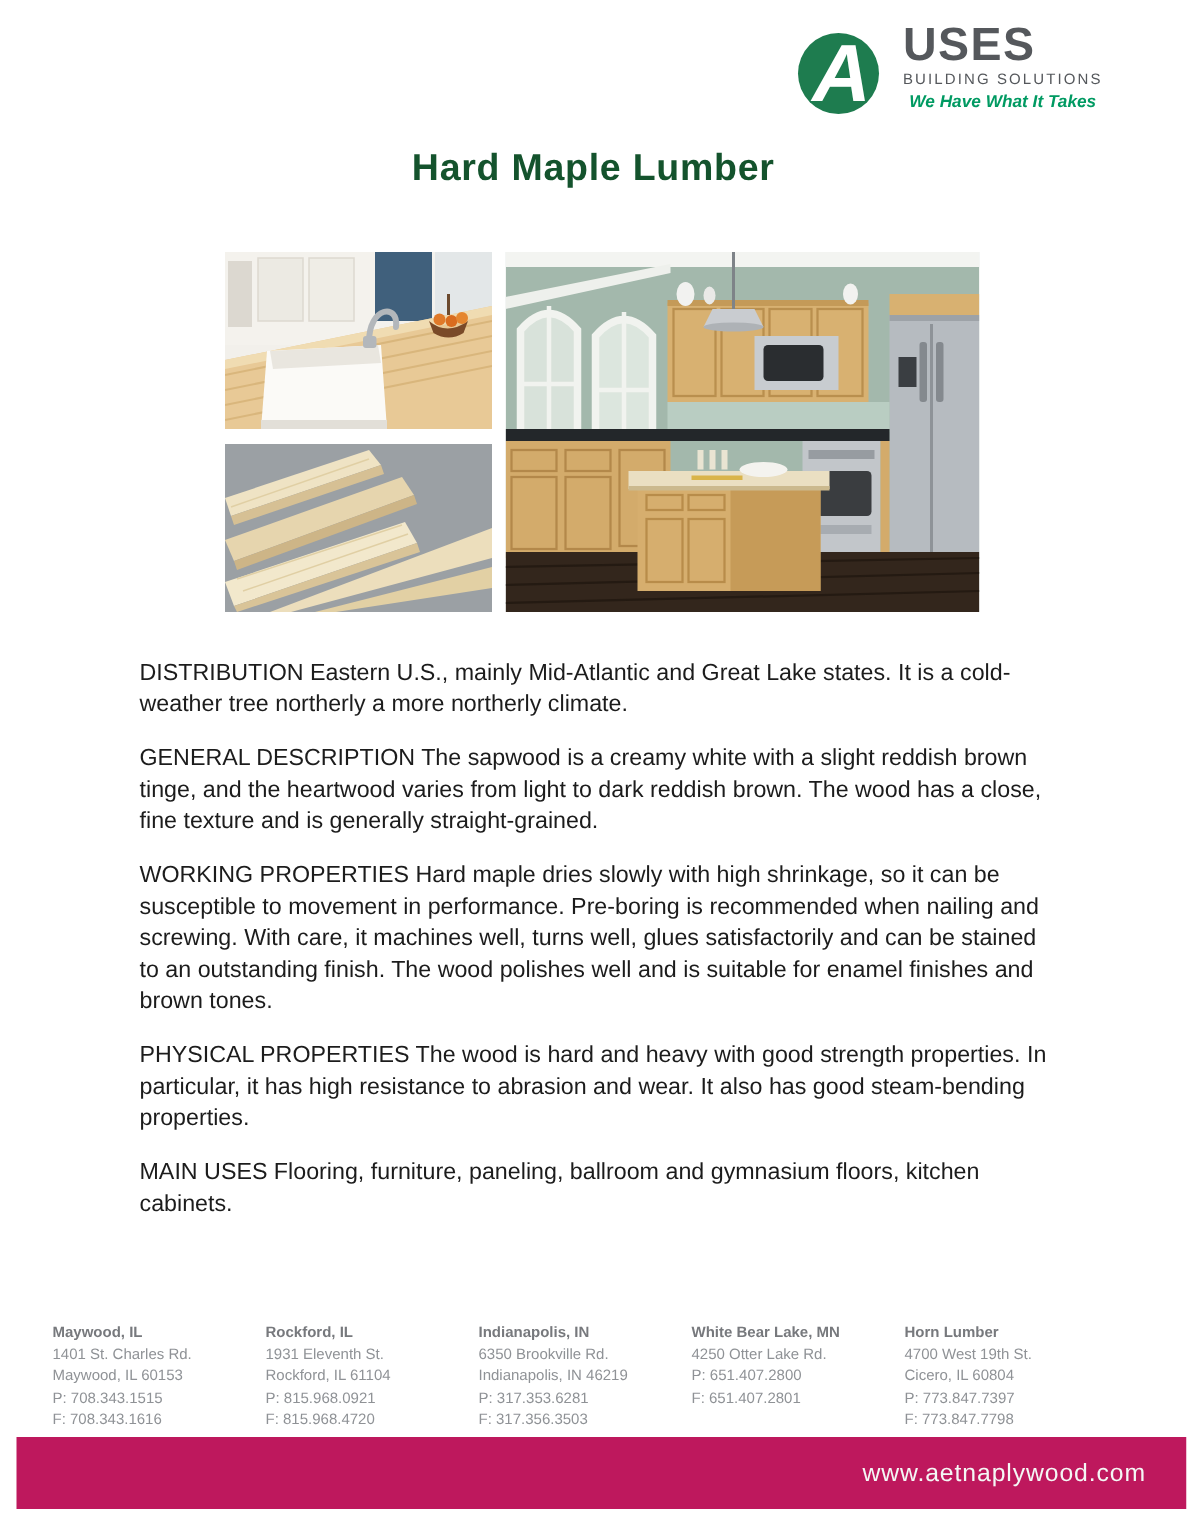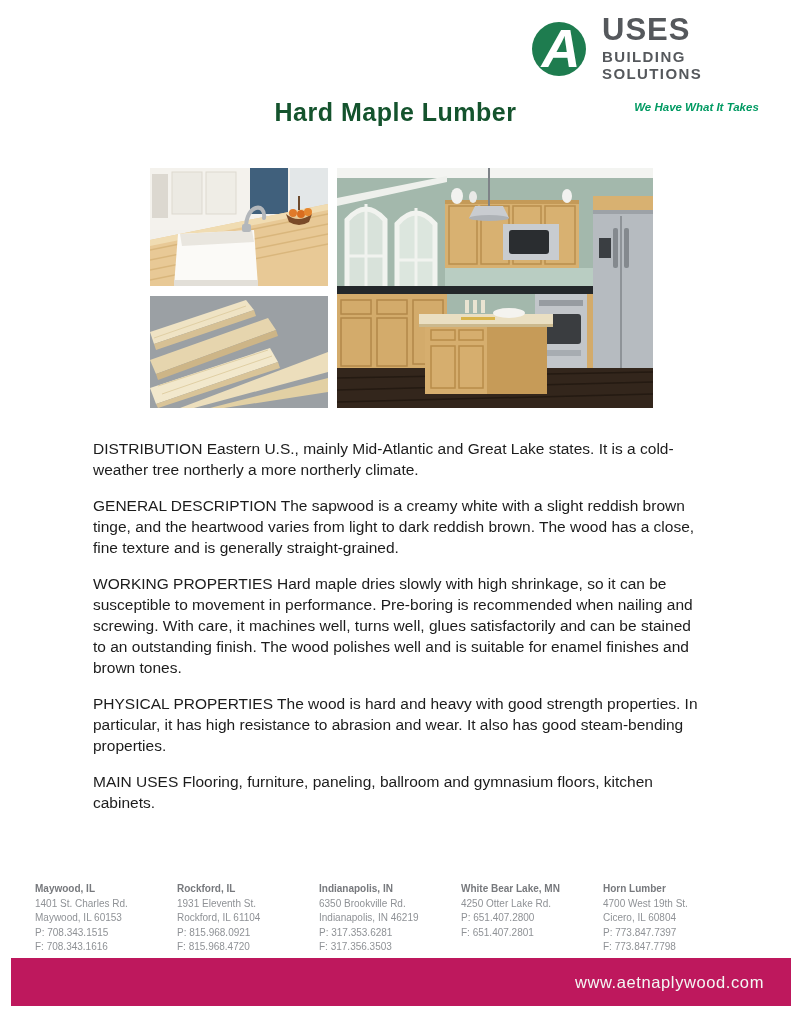--- a/index.html
+++ b/index.html
@@ -4,22 +4,22 @@
 <style>
   html,body{margin:0;padding:0;background:#ffffff;}
   body{font-family:"Liberation Sans","DejaVu Sans",sans-serif;}
   .page{position:relative;width:791px;height:1024px;background:#ffffff;overflow:hidden;}
 
   
   .logo{position:absolute;top:14px;left:528px;display:flex;align-items:flex-start;}
   .logo-icon{width:68px;height:66px;flex:0 0 auto;}
   .logo-textcol{margin-left:6px;}
   .logo-name{font-size:31px;font-weight:bold;color:#55585c;letter-spacing:1px;line-height:32px;}
-  .logo-sub{font-size:15px;font-weight:bold;color:#55585c;letter-spacing:1.4px;margin-top:2px;}
-  .logo-tag{font-size:11.5px;font-weight:bold;font-style:italic;color:#009a62;text-align:center;margin-top:19px;}
+  .logo-sub{font-size:10px;font-weight:normal;color:#55585c;letter-spacing:1.4px;margin-top:2px;}
+  .logo-tag{font-size:11.5px;font-weight:bold;font-style:italic;color:#009a62;text-align:center;margin-top:3px;}
 
   
   .title{position:absolute;top:98px;left:0;width:791px;text-align:center;
          font-size:25px;font-weight:bold;color:#14532d;letter-spacing:.5px;}
 
   
   .photo{position:absolute;overflow:hidden;}
   .photo svg{display:block;}
   .photo-sink{left:150px;top:168px;width:178px;height:118px;}
   .photo-boards{left:150px;top:296px;width:178px;height:112px;}

